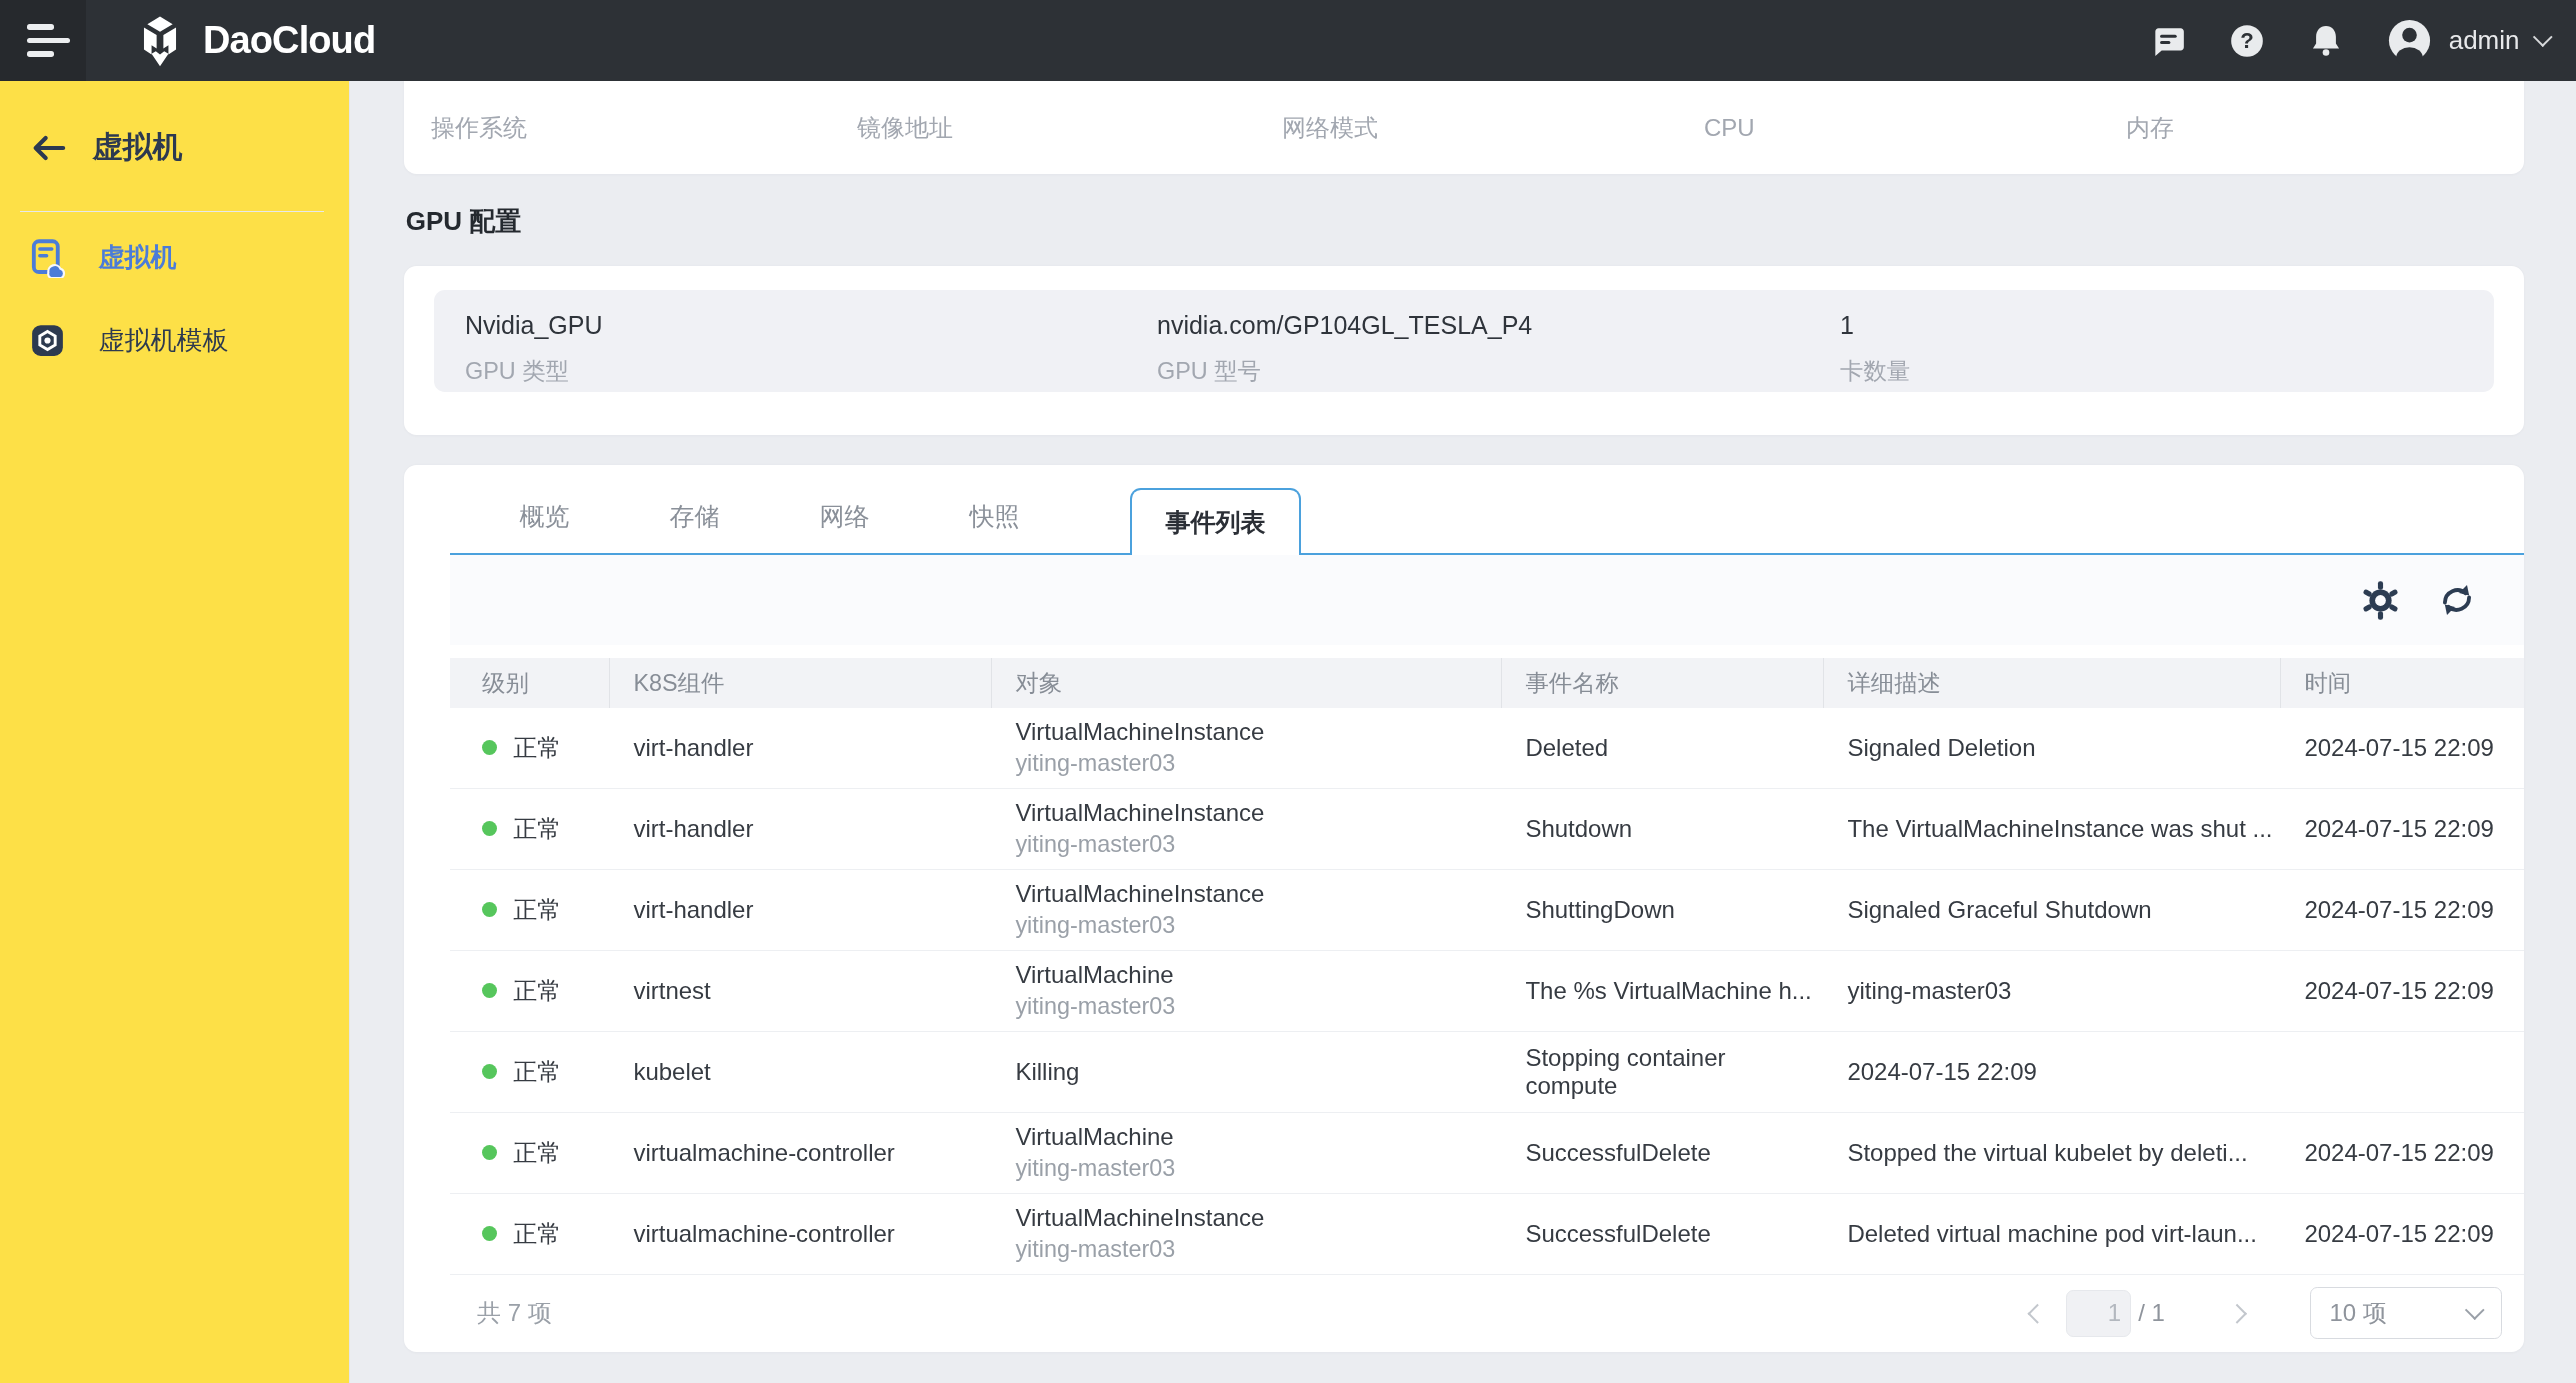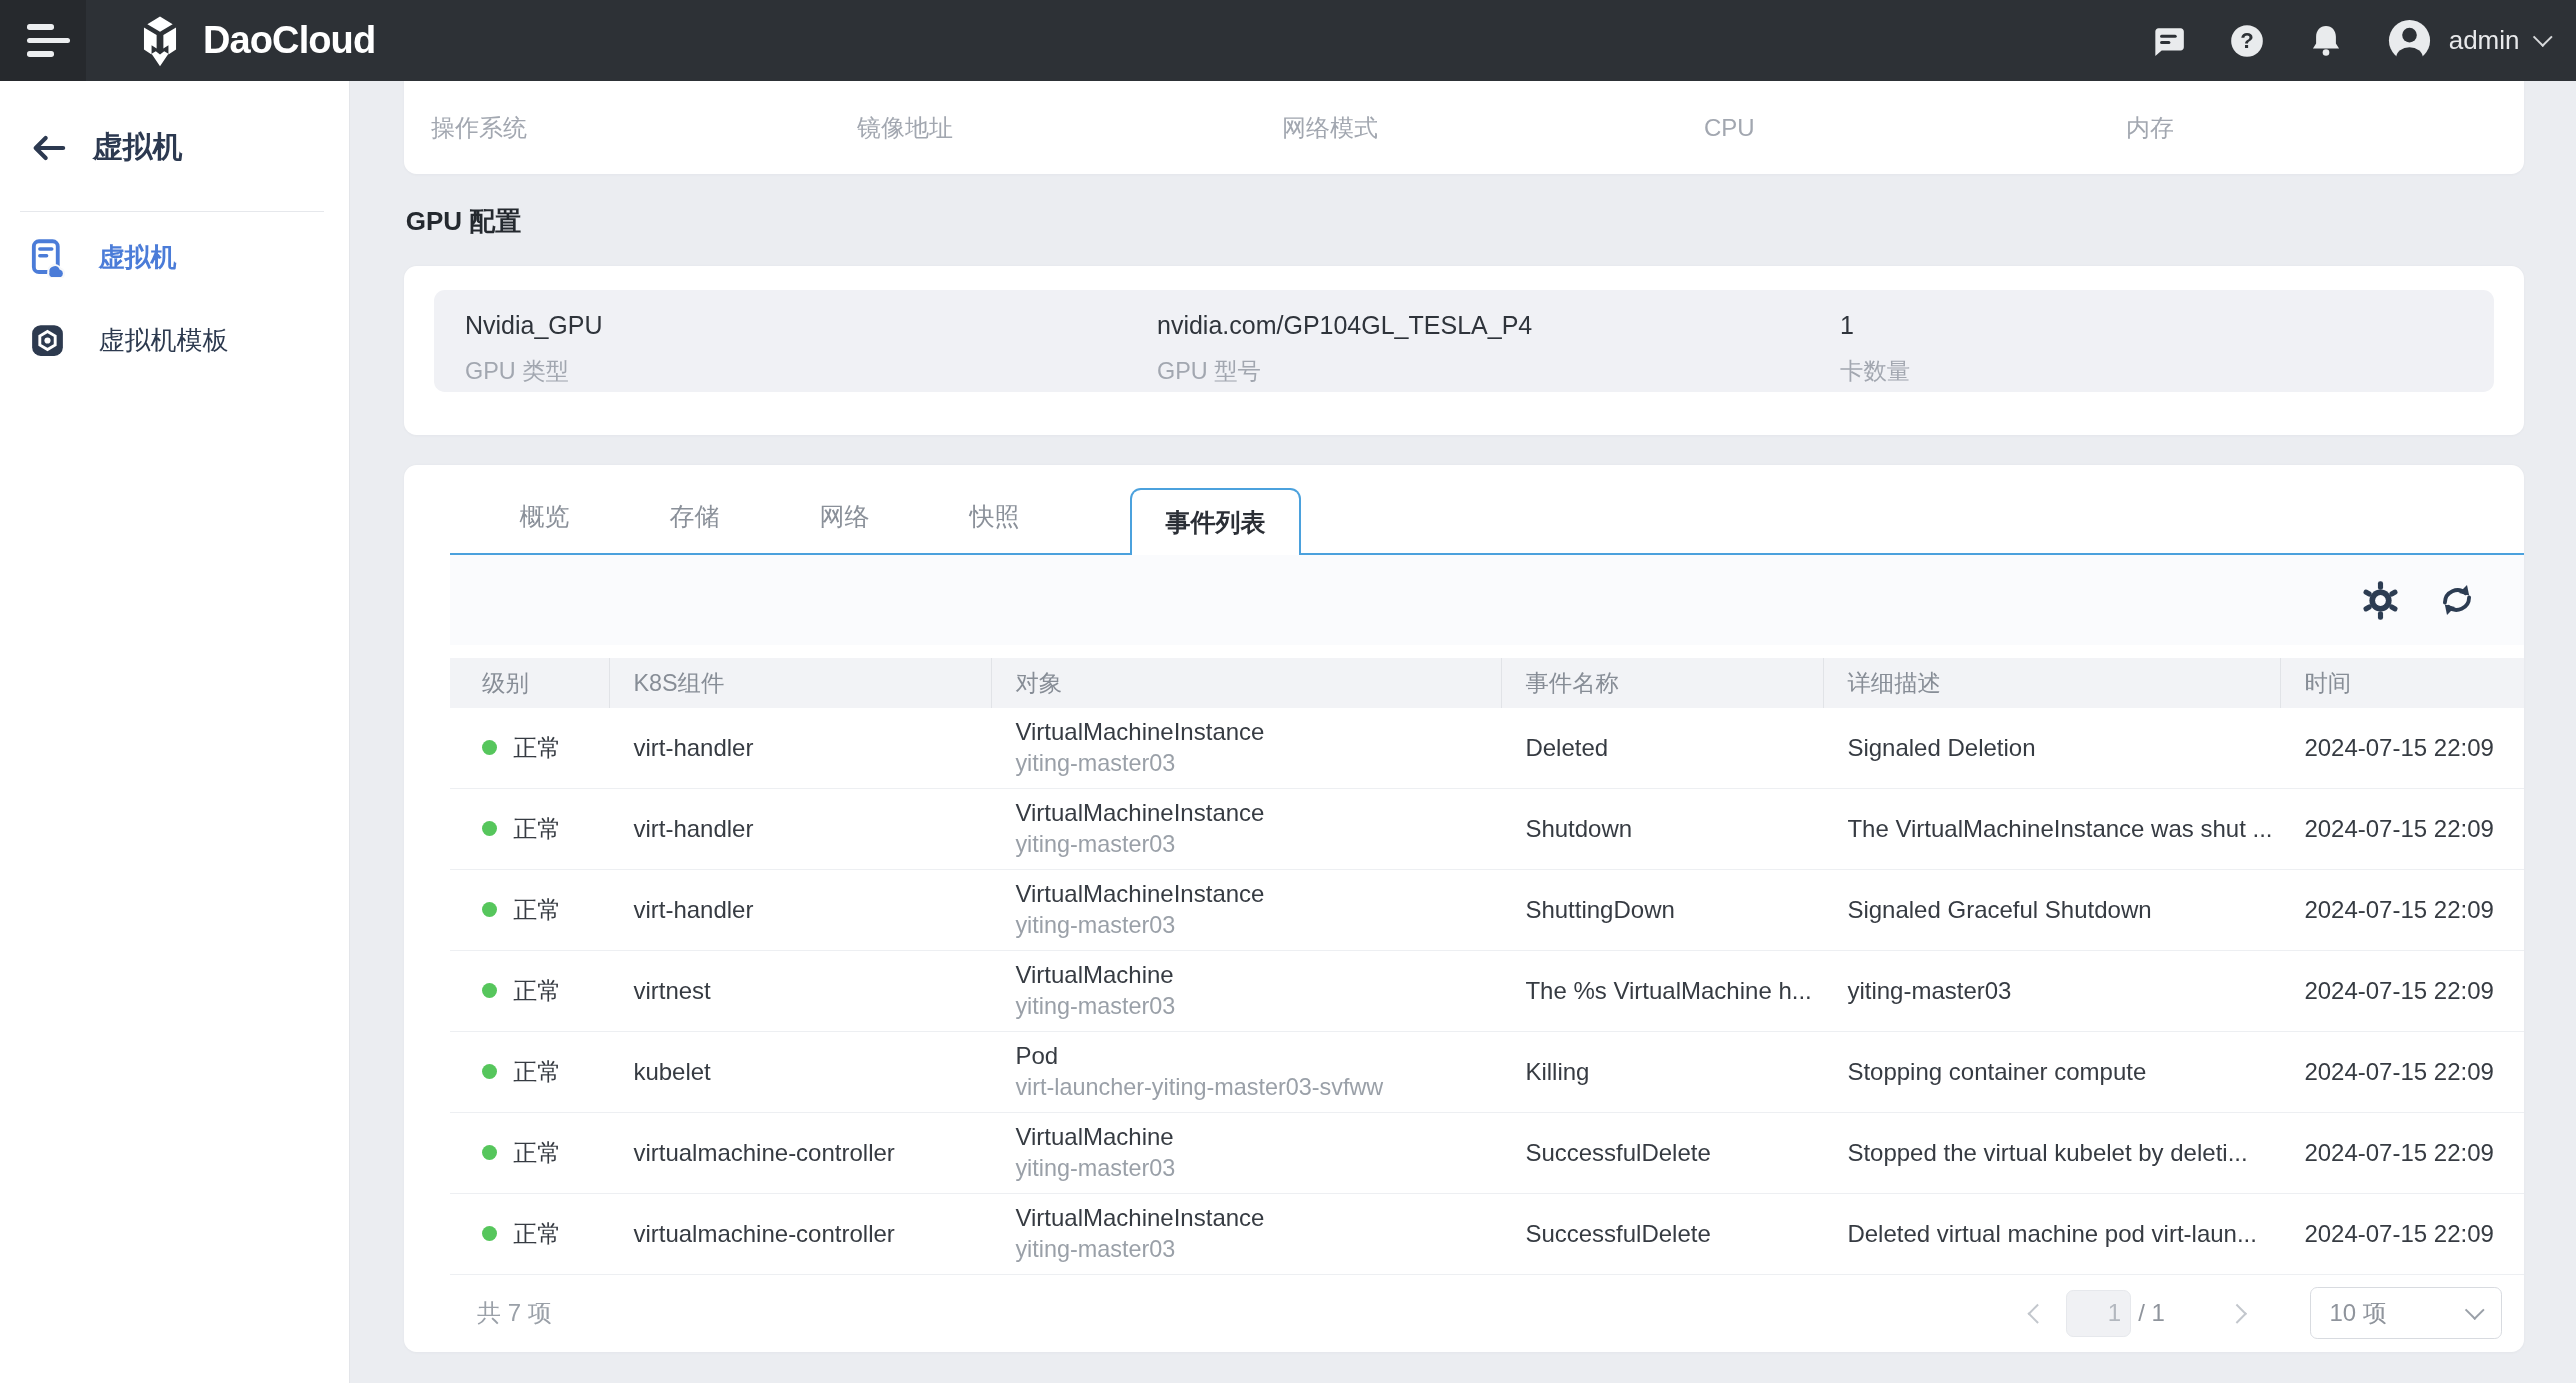--- a/index.html
+++ b/index.html
@@ -38,21 +38,21 @@
   .chev { display:inline-block; width:13.5px; height:13.5px;
           border-right:2.7px solid #c3c7cd; border-bottom:2.7px solid #c3c7cd; }
   .chev.down { transform:rotate(45deg); margin-top:-7.2px; }
   .chev.left { transform:rotate(135deg); }
   .chev.right{ transform:rotate(-45deg); }
   .chev.light { border-color:#d7d9db; }
 
   
   .shell { display:flex; height:1302px; }
   .sidebar {
-    width:350px; background:#ffffff; border-right:0.9px solid #e3e5e9;
+    width:350px; background:#fde047; border-right:0.9px solid #e3e5e9;
     padding-top:43px; flex-shrink:0;
   }
   .side-head { display:flex; align-items:center; gap:23.4px; padding-left:29px; height:47px; }
   .side-title { font-size:30px; font-weight:bold; color:#2c3950; }
   .side-divider { height:0.9px; background:#e6e8ec; margin:40px 25px 0 20px; }
   .side-item {
     display:flex; align-items:center; gap:30.5px; padding-left:27px;
     height:74px; margin-top:9px; font-size:26px; color:#2d3a4f; cursor:pointer;
   }
   .side-item.active { color:#4b7cd8; font-weight:bold; }
@@ -371,24 +371,20 @@
           <div class="td">yiting-master03</div>
           <div class="td">2024-07-15 22:09</div>
         </div>
 
         <div class="grid-cols tr">
           <div class="td level">
             <span class="dot"></span>
             <span>正常</span>
           </div>
           <div class="td">kubelet</div>
-          <div class="td">
-            <div class="obj-kind">Pod</div>
-            <div class="obj-name">virt-launcher-yiting-master03-svfww</div>
-          </div>
           <div class="td">Killing</div>
           <div class="td">Stopping container compute</div>
           <div class="td">2024-07-15 22:09</div>
         </div>
 
         <div class="grid-cols tr">
           <div class="td level">
             <span class="dot"></span>
             <span>正常</span>
           </div>

